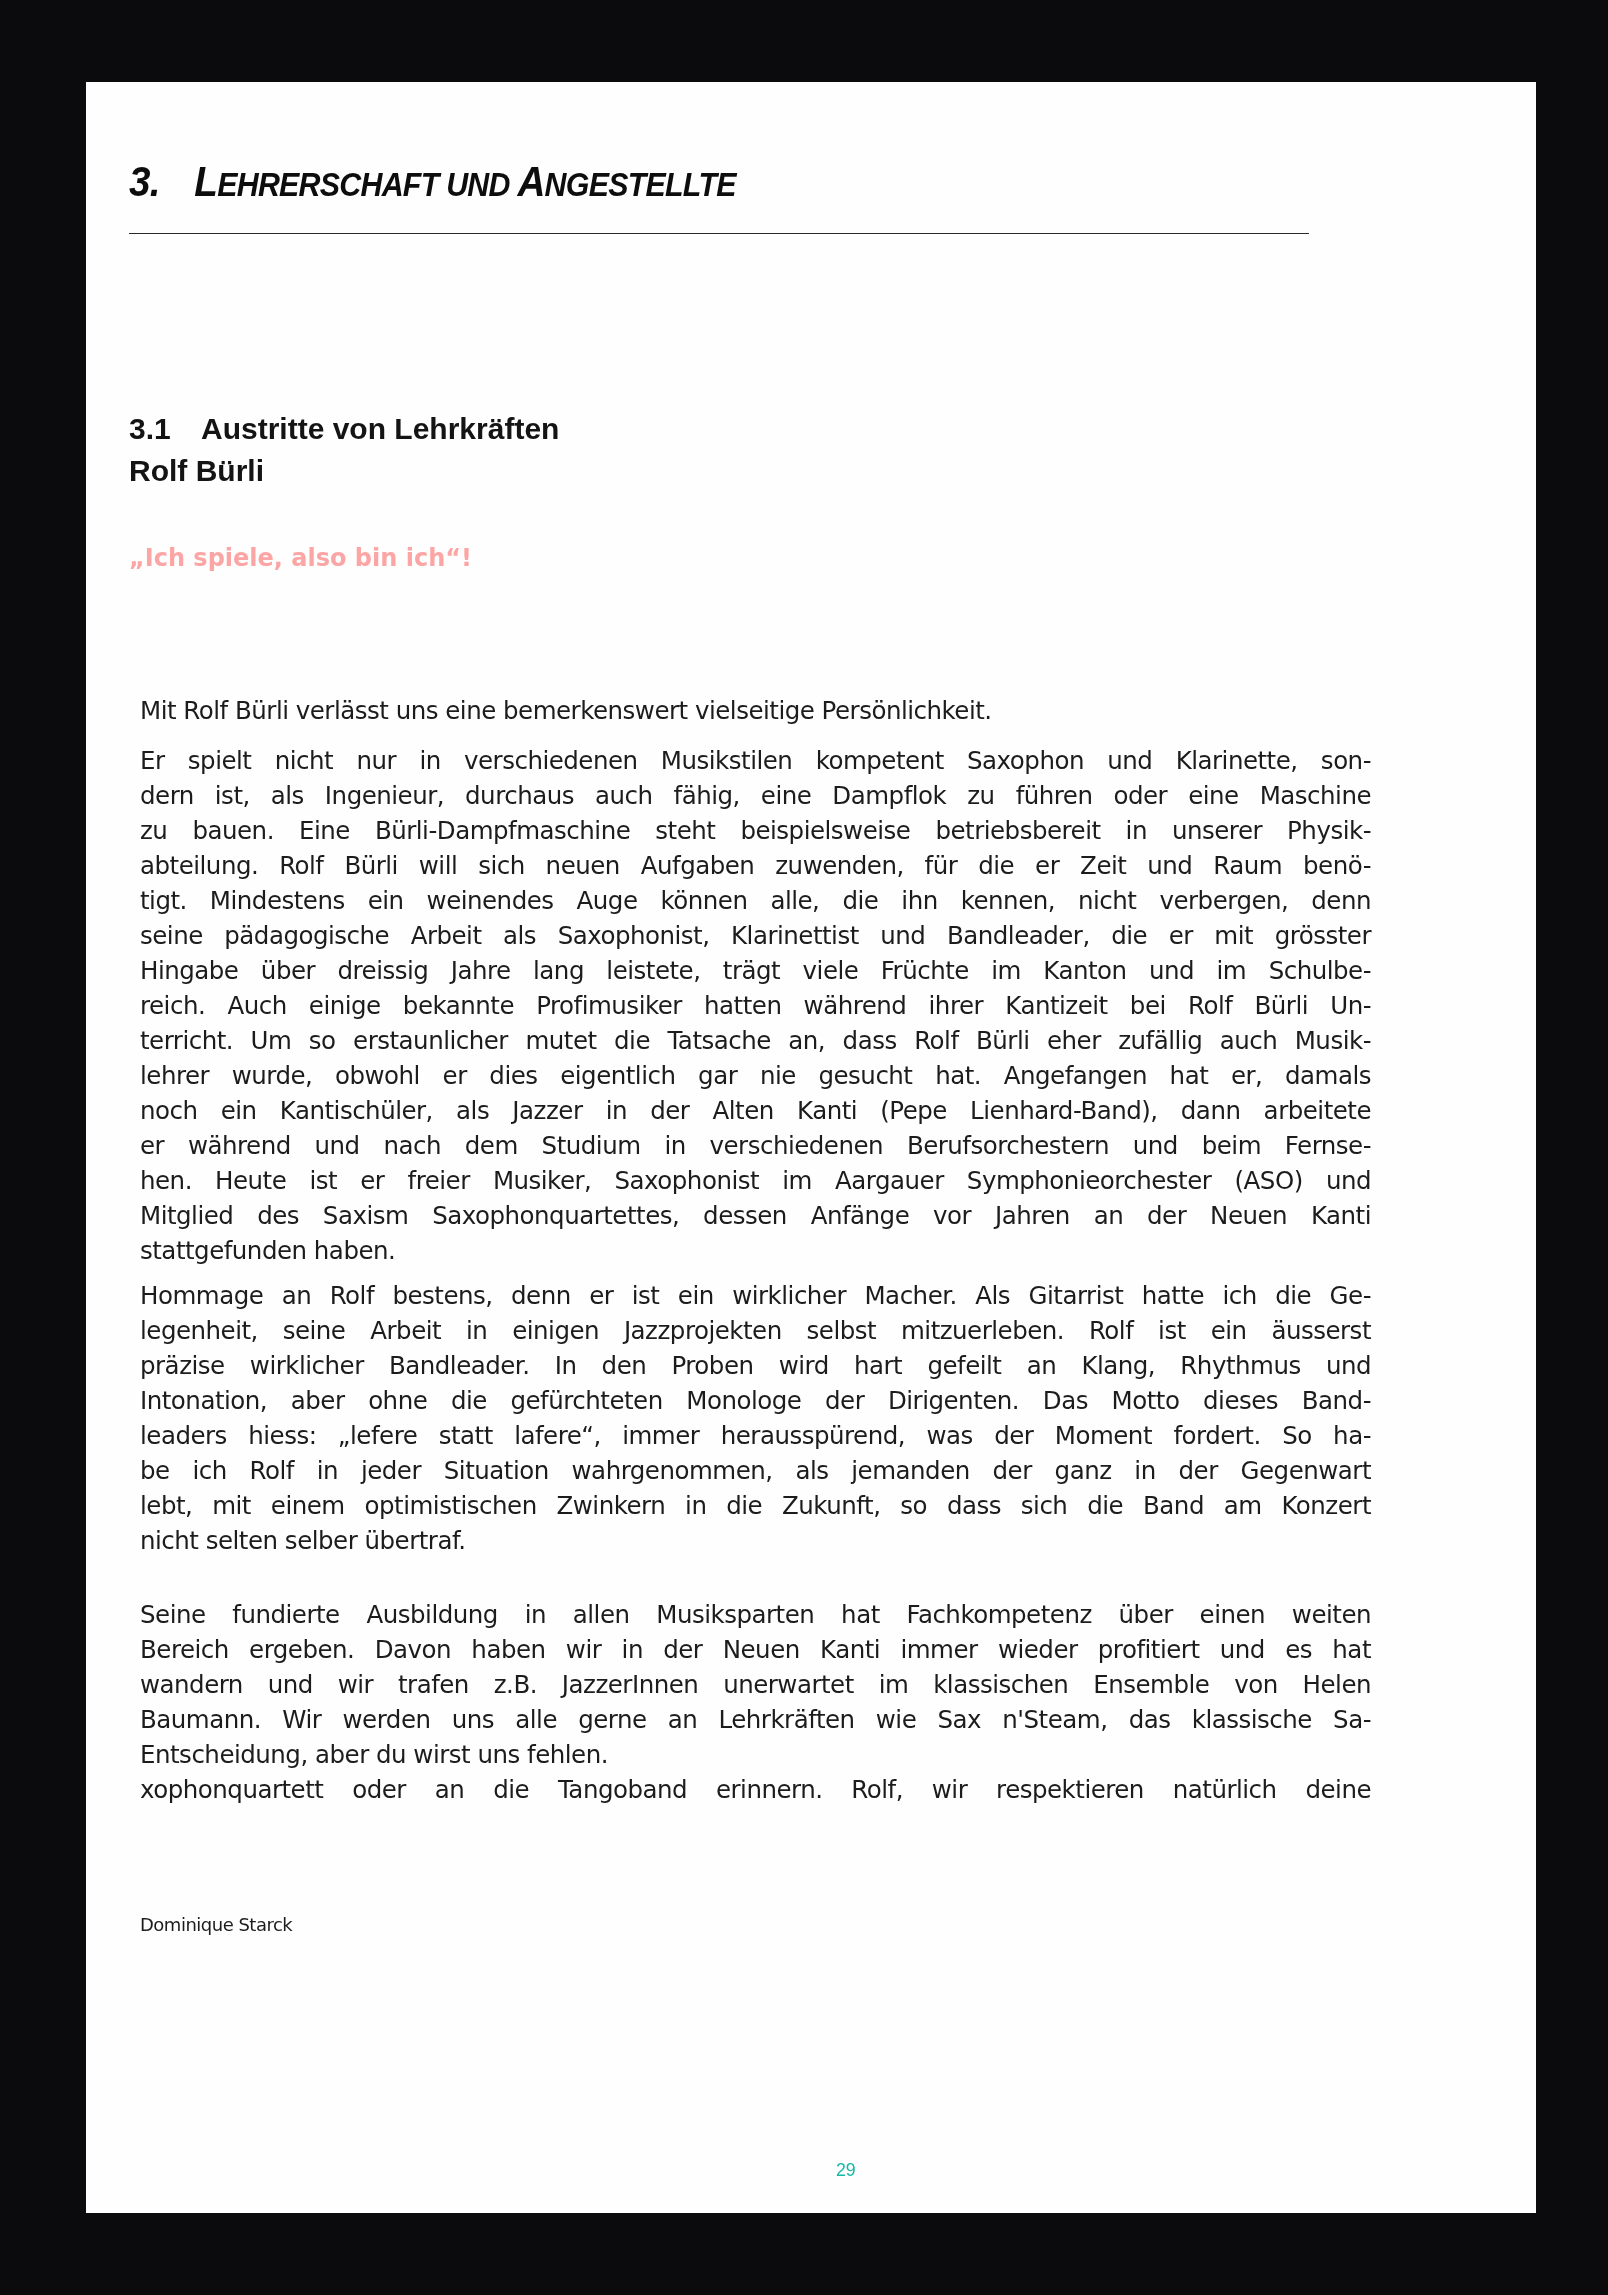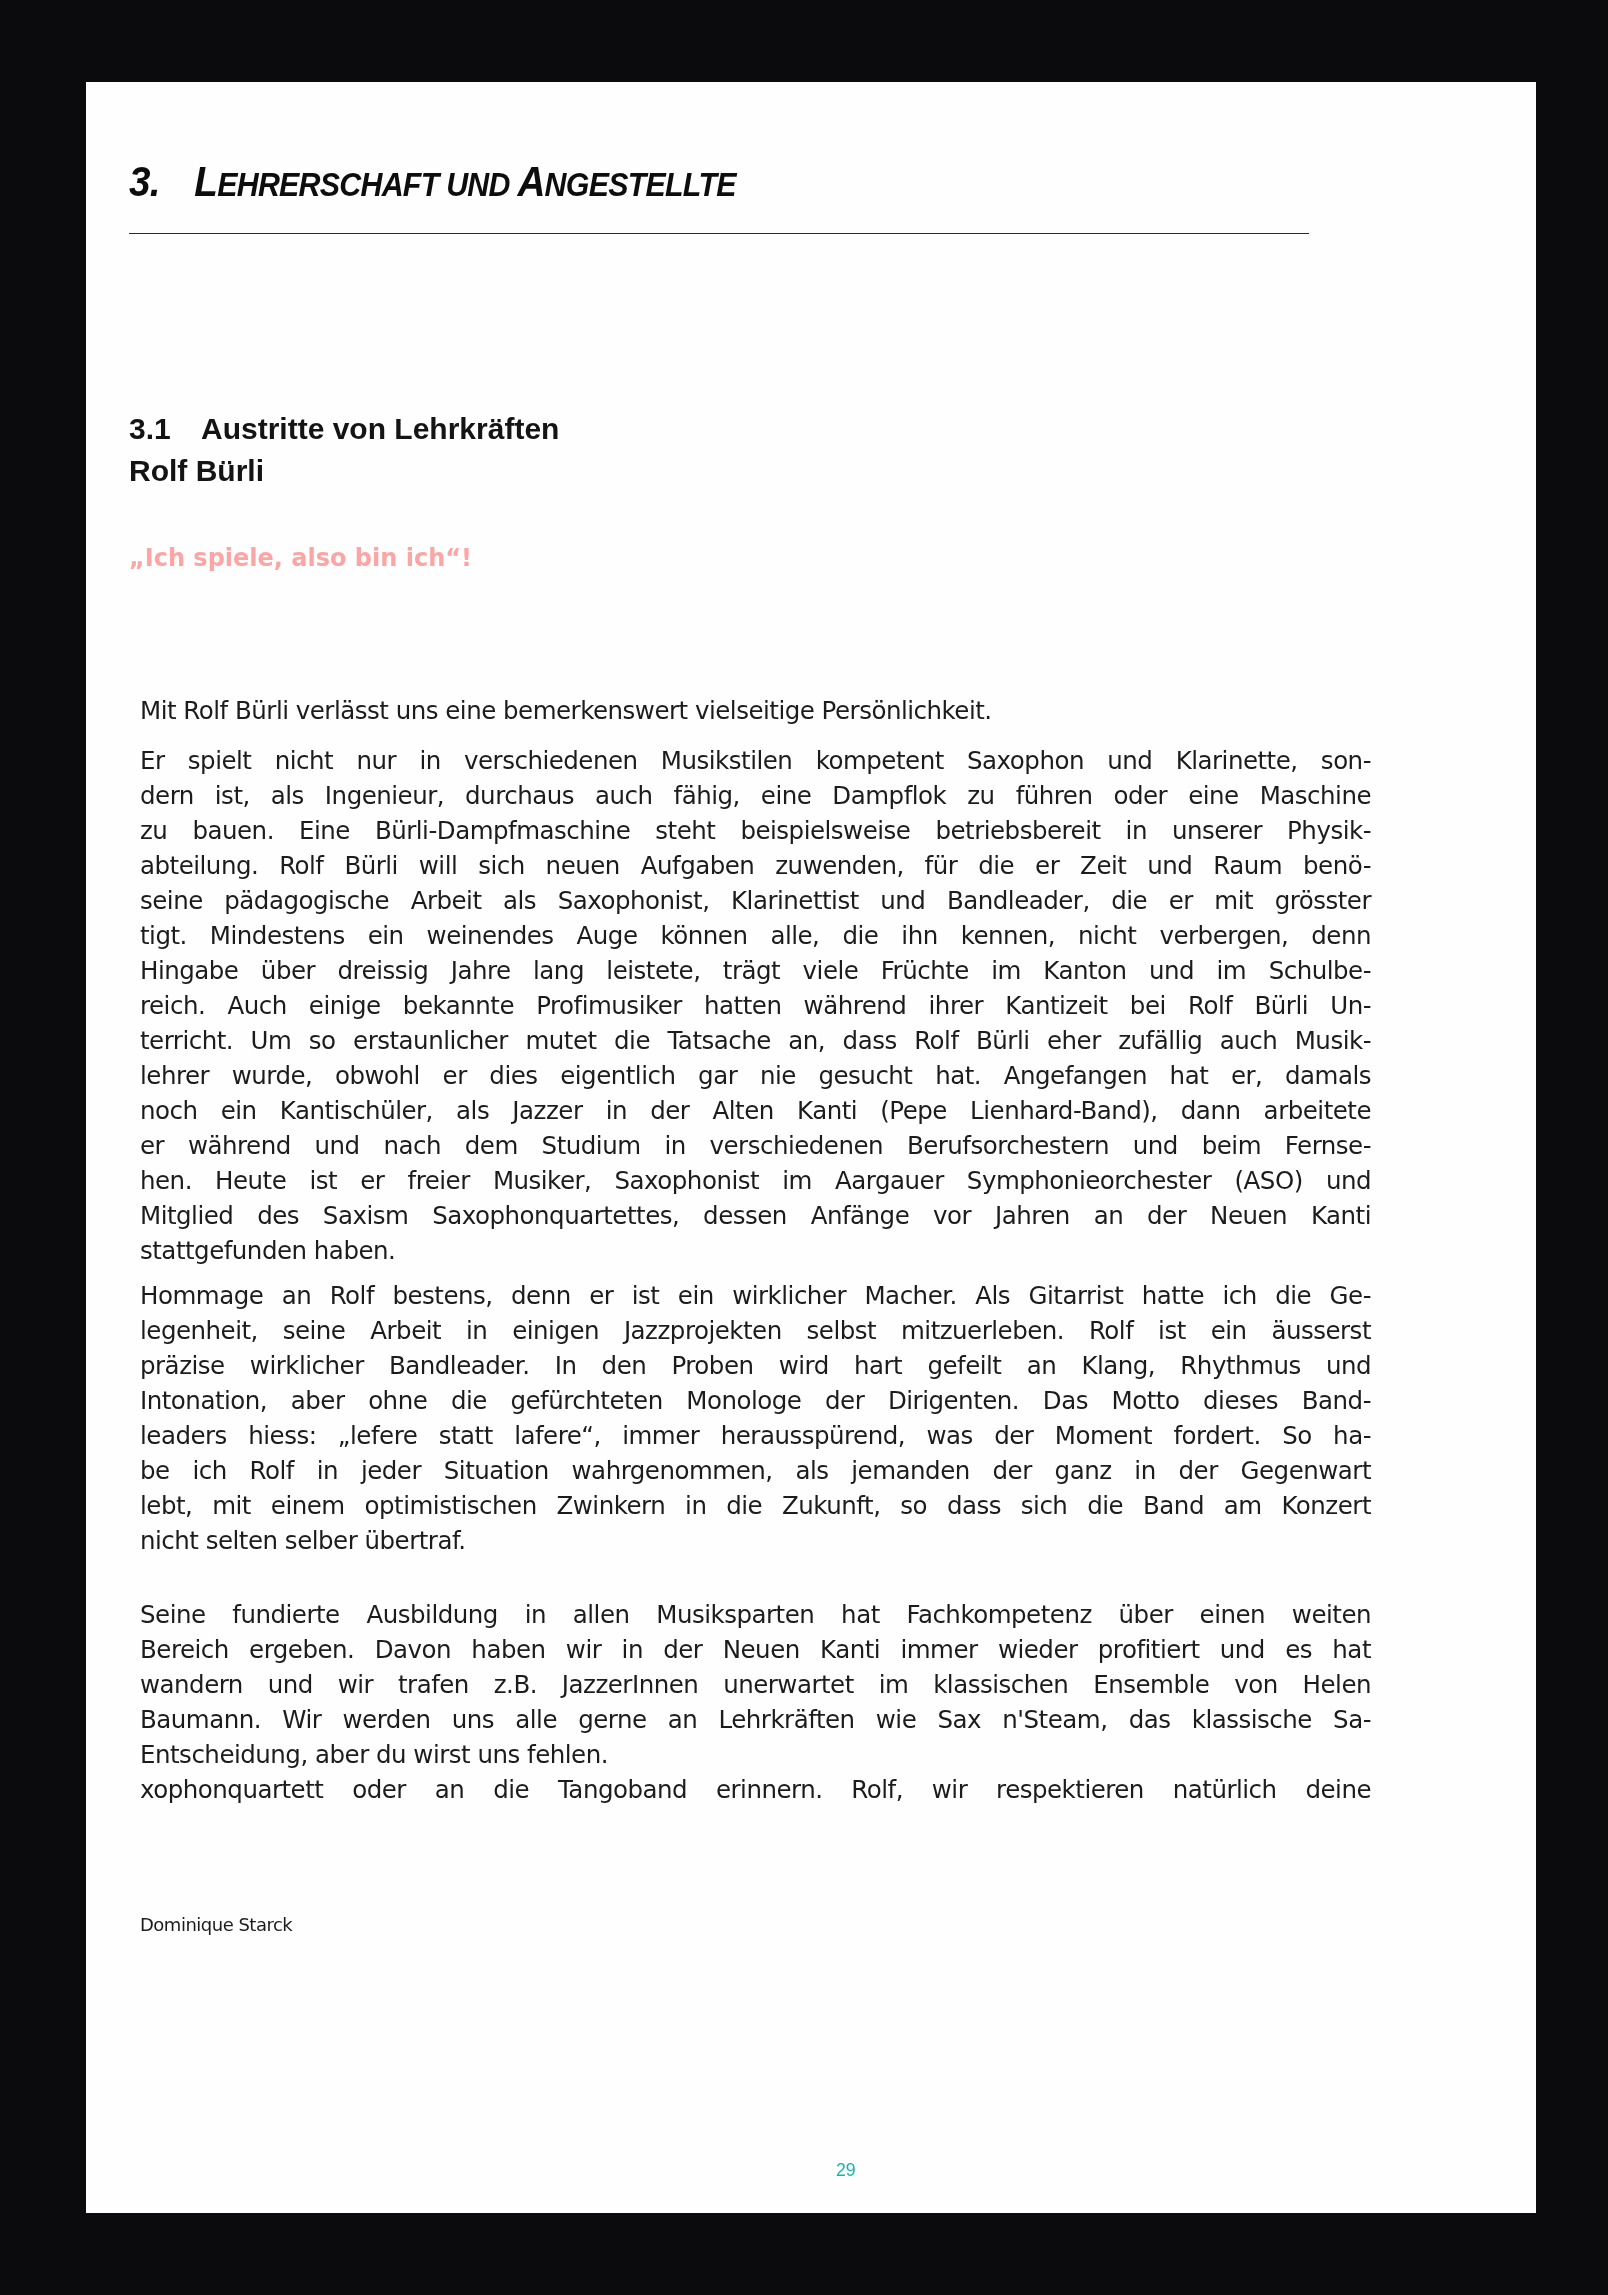--- a/index.html
+++ b/index.html
@@ -148,22 +148,22 @@
 
 <div class="body-text p-intro">
   <span class="line last">Mit Rolf Bürli verlässt uns eine bemerkenswert vielseitige Persönlichkeit.</span>
 </div>
 
 <div class="body-text p1">
     <span class="line">Er spielt nicht nur in verschiedenen Musikstilen kompetent Saxophon und Klarinette, son-</span>
     <span class="line">dern ist, als Ingenieur, durchaus auch fähig, eine Dampflok zu führen oder eine Maschine</span>
     <span class="line">zu bauen. Eine Bürli-Dampfmaschine steht beispielsweise betriebsbereit in unserer Physik-</span>
     <span class="line">abteilung. Rolf Bürli will sich neuen Aufgaben zuwenden, für die er Zeit und Raum benö-</span>
+    <span class="line">tigt. Mindestens ein weinendes Auge können alle, die ihn kennen, nicht verbergen, denn</span>
     <span class="line">seine pädagogische Arbeit als Saxophonist, Klarinettist und Bandleader, die er mit grösster</span>
-    <span class="line">tigt. Mindestens ein weinendes Auge können alle, die ihn kennen, nicht verbergen, denn</span>
     <span class="line">Hingabe über dreissig Jahre lang leistete, trägt viele Früchte im Kanton und im Schulbe-</span>
     <span class="line">reich. Auch einige bekannte Profimusiker hatten während ihrer Kantizeit bei Rolf Bürli Un-</span>
     <span class="line">terricht. Um so erstaunlicher mutet die Tatsache an, dass Rolf Bürli eher zufällig auch Musik-</span>
     <span class="line">lehrer wurde, obwohl er dies eigentlich gar nie gesucht hat. Angefangen hat er, damals</span>
     <span class="line">noch ein Kantischüler, als Jazzer in der Alten Kanti (Pepe Lienhard-Band), dann arbeitete</span>
     <span class="line">er während und nach dem Studium in verschiedenen Berufsorchestern und beim Fernse-</span>
     <span class="line">hen. Heute ist er freier Musiker, Saxophonist im Aargauer Symphonieorchester (ASO) und</span>
     <span class="line">Mitglied des Saxism Saxophonquartettes, dessen Anfänge vor Jahren an der Neuen Kanti</span>
     <span class="line last">stattgefunden haben.</span>
   </div>

